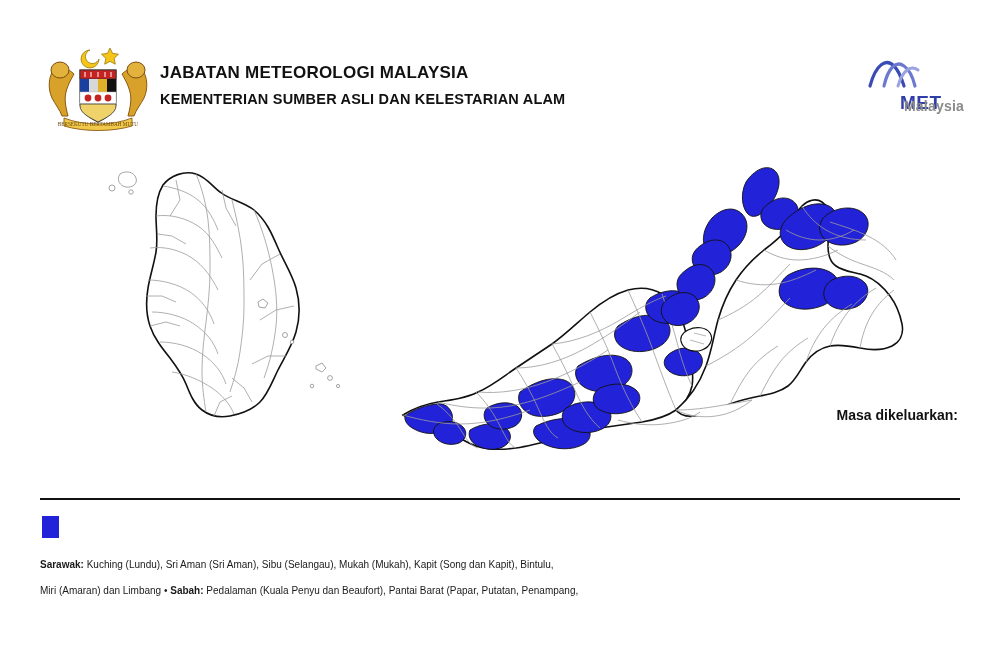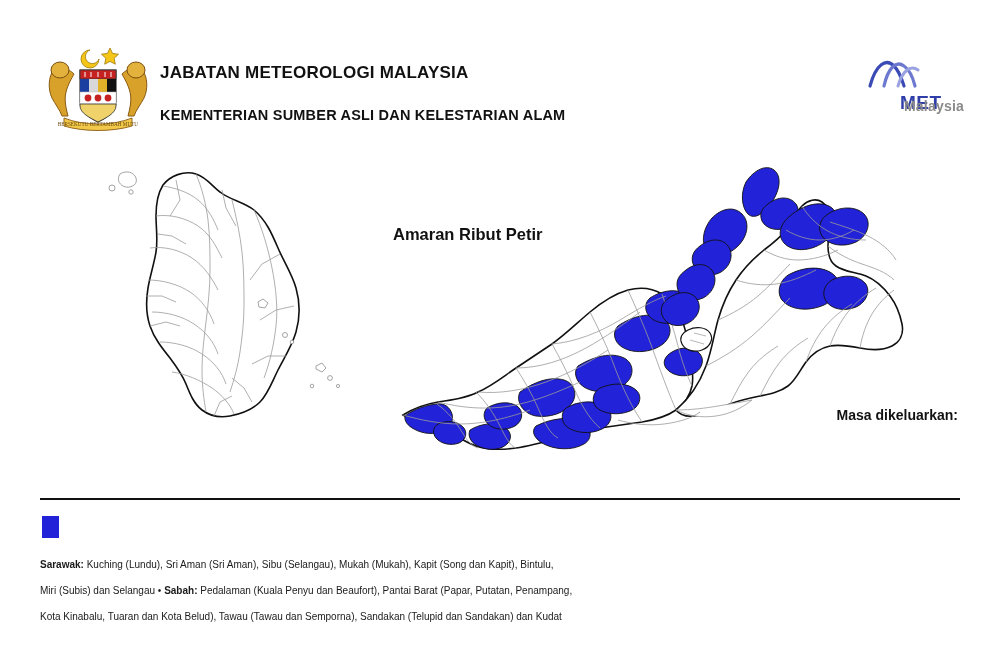--- a/index.html
+++ b/index.html
@@ -48,21 +48,21 @@
     letter-spacing: 0.2px;
     color: #111;
     line-height: 22px;
   }
   .header-line2 {
     font-size: 14.5px;
     font-weight: bold;
     letter-spacing: 0.2px;
     color: #111;
     line-height: 22px;
-    margin-top: 20px;
+    margin-top: 4px;
   }
   .met-logo {
     position: absolute;
     right: 38px;
     top: 18px;
     width: 110px;
     height: 62px;
   }
   .met-word {
     position: absolute;
@@ -396,38 +396,34 @@
         </g>
 
         <g>
           <path d="M676,280 C688,286 702,288 716,286 C730,284 742,278 752,270
                    C742,272 730,274 718,276 C706,278 692,280 676,280 Z" fill="#ffffff" stroke="#9a9a9a" stroke-width="0.8"></path>
           <path d="M618,290 C632,294 648,296 664,294 C680,292 692,288 700,282" fill="none" stroke="#9a9a9a" stroke-width="0.8"></path>
         </g>
       </g>
     </svg>
 
-    <div class="map-title">Amaran Ribut Petir</div>
 
     <div class="issued-block">
       <div class="issued-label">Masa dikeluarkan:</div>
     </div>
   </div>
 
   <div class="footer-rule"></div>
 
   <div class="legend-row">
     <div class="legend-swatch"></div>
   </div>
 
   <div class="areas">
     <div>
       <b>Sarawak:</b><span> Kuching (Lundu), Sri Aman (Sri Aman), Sibu (Selangau), Mukah (Mukah), Kapit (Song dan Kapit), Bintulu,</span>
     </div>
     <div>
-      <span>Miri (Subis) dan Selangau • </span><b>Sabah:</b><span> Pedalaman (Kuala Penyu dan Beaufort), Pantai Barat (Papar, Putatan, Penampang,</span>
-    </div>
-    <div>
-      <span>Kota Kinabalu, Tuaran dan Kota Belud), Tawau (Tawau dan Semporna), Sandakan (Telupid dan Sandakan) dan Kudat</span>
+      <span>Miri (Amaran) dan Limbang • </span><b>Sabah:</b><span> Pedalaman (Kuala Penyu dan Beaufort), Pantai Barat (Papar, Putatan, Penampang,</span>
     </div>
   </div>
 
 </div>
 
 </body></html>

